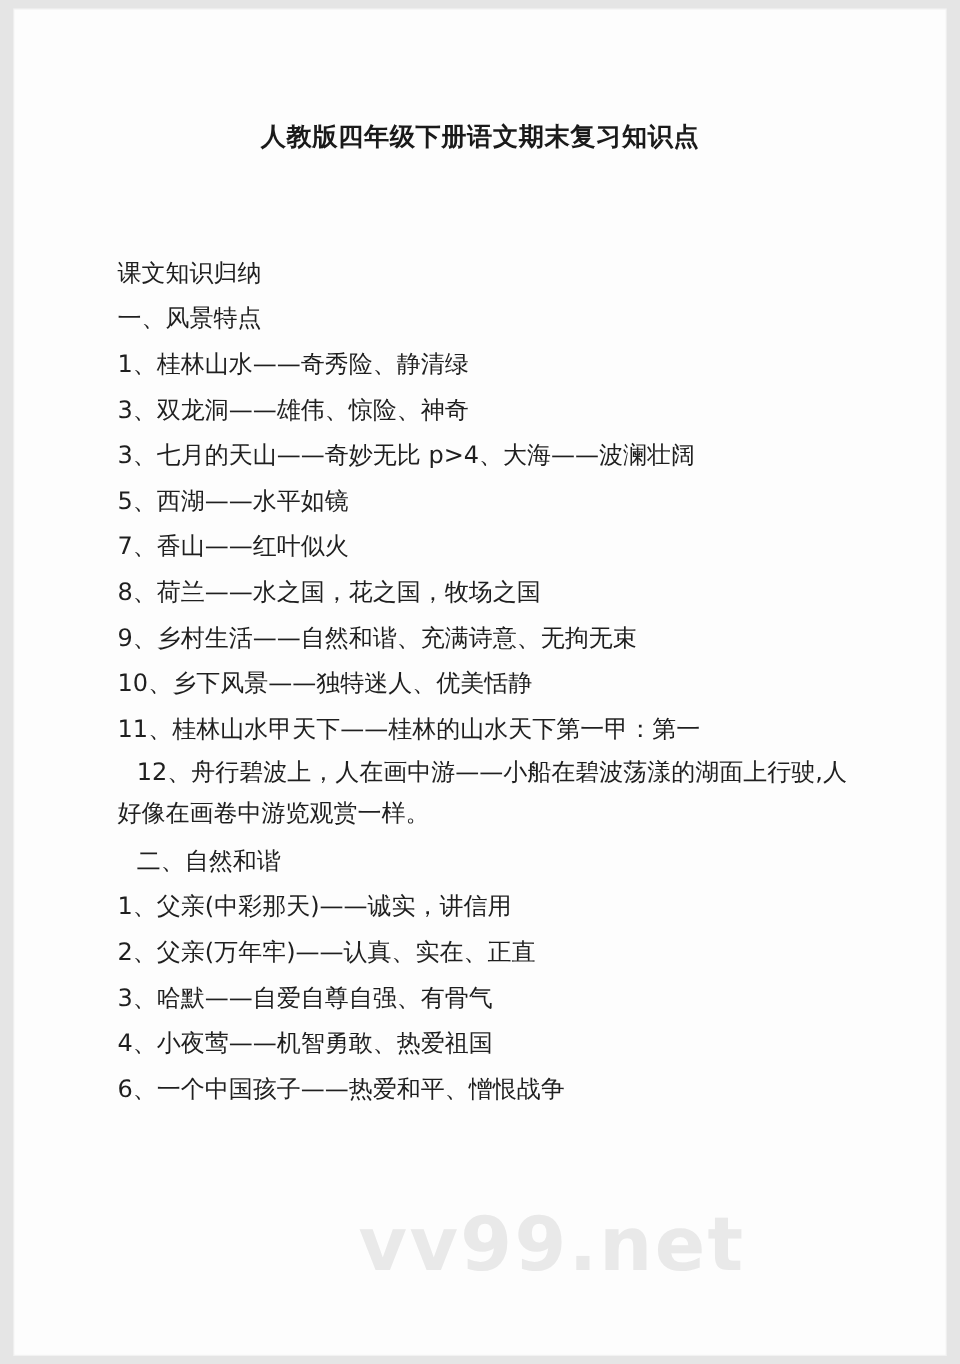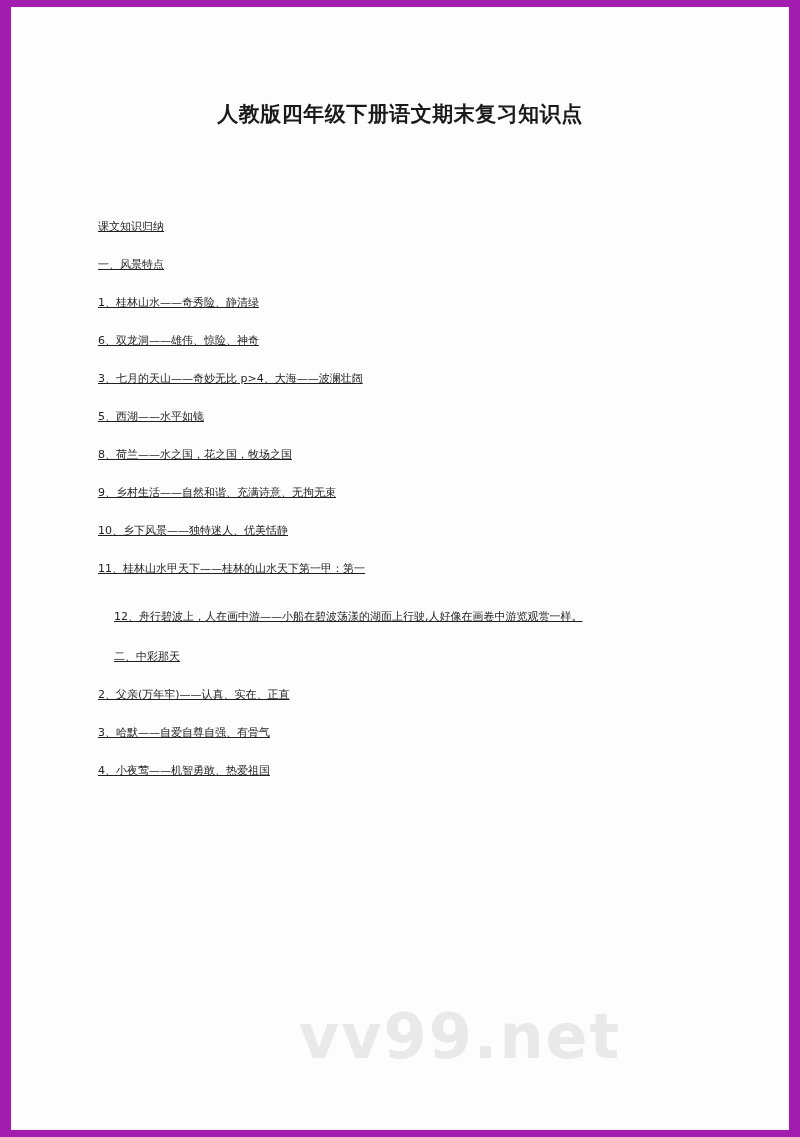--- a/index.html
+++ b/index.html
@@ -7,21 +7,21 @@
     padding: 0;
     background: #ffffff;
   }
   body {
     font-family: "DejaVu Sans", "Liberation Sans", sans-serif;
   }
   .page {
     position: relative;
     width: 800px;
     height: 1137px;
-    background: #a21caf;
+    background: #e5e5e5;
     overflow: hidden;
   }
   .sheet {
     position: absolute;
     left: 12px;
     top: 8px;
     width: 776px;
     height: 1121px;
     background: #fdfdfd;
     box-shadow: 0 0 0 1px #f2f2f2;
@@ -37,32 +37,31 @@
     color: #1a1a1a;
     letter-spacing: 0.5px;
   }
   .body-block {
     position: absolute;
     left: 86px;
     top: 200px;
     width: 624px;
   }
   .line {
-    font-size: 11px;
+    font-size: 20px;
     color: #1f1f1f;
     line-height: 38px;
     white-space: pre-wrap;
-    text-decoration: underline;
   }
   .line.indent {
     text-indent: 16px;
   }
   .line.wrap {
     line-height: 34px;
-    margin-top: 12px;
+    margin-top: 0;
     margin-bottom: 4px;
   }
   .watermark {
     position: absolute;
     left: 168px;
     top: 992px;
     width: 560px;
     text-align: center;
     font-size: 62px;
     font-weight: bold;
@@ -76,30 +75,33 @@
 
 <div class="page">
   <div class="sheet">
 
     <div class="doc-title">人教版四年级下册语文期末复习知识点</div>
 
     <div class="body-block">
       <div class="line">课文知识归纳</div>
       <div class="line">一、风景特点</div>
       <div class="line">1、桂林山水——奇秀险、静清绿</div>
-      <div class="line">6、双龙洞——雄伟、惊险、神奇</div>
+      <div class="line">3、双龙洞——雄伟、惊险、神奇</div>
       <div class="line">3、七月的天山——奇妙无比 p&gt;4、大海——波澜壮阔</div>
       <div class="line">5、西湖——水平如镜</div>
+      <div class="line">7、香山——红叶似火</div>
       <div class="line">8、荷兰——水之国，花之国，牧场之国</div>
       <div class="line">9、乡村生活——自然和谐、充满诗意、无拘无束</div>
       <div class="line">10、乡下风景——独特迷人、优美恬静</div>
       <div class="line">11、桂林山水甲天下——桂林的山水天下第一甲：第一</div>
       <div class="line wrap indent">12、舟行碧波上，人在画中游——小船在碧波荡漾的湖面上行驶,人好像在画卷中游览观赏一样。</div>
-      <div class="line indent">二、中彩那天</div>
+      <div class="line indent">二、自然和谐</div>
+      <div class="line">1、父亲(中彩那天)——诚实，讲信用</div>
       <div class="line">2、父亲(万年牢)——认真、实在、正直</div>
       <div class="line">3、哈默——自爱自尊自强、有骨气</div>
       <div class="line">4、小夜莺——机智勇敢、热爱祖国</div>
+      <div class="line">6、一个中国孩子——热爱和平、憎恨战争</div>
     </div>
 
     <div class="watermark">vv99.net</div>
 
   </div>
 </div>
 
 </body></html>

